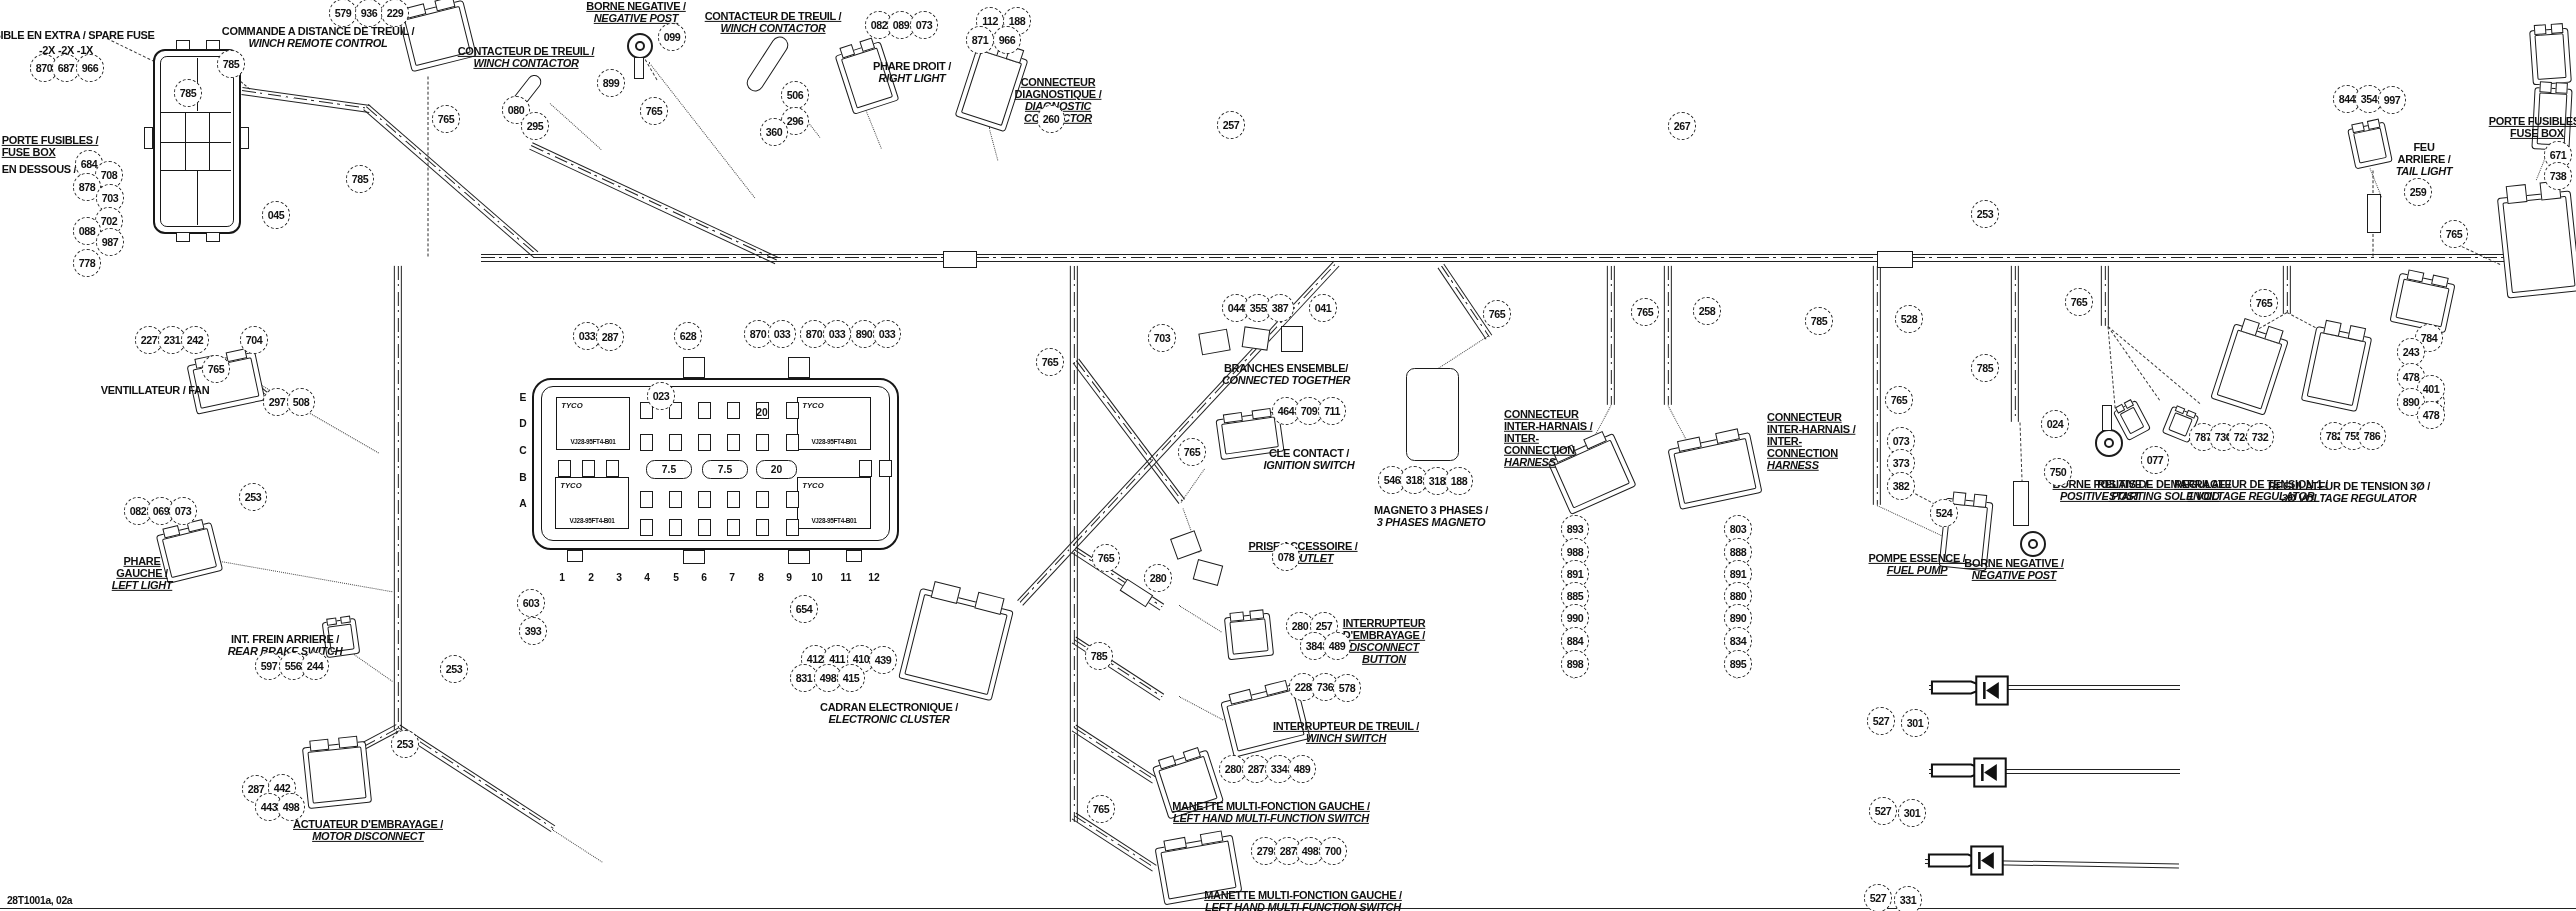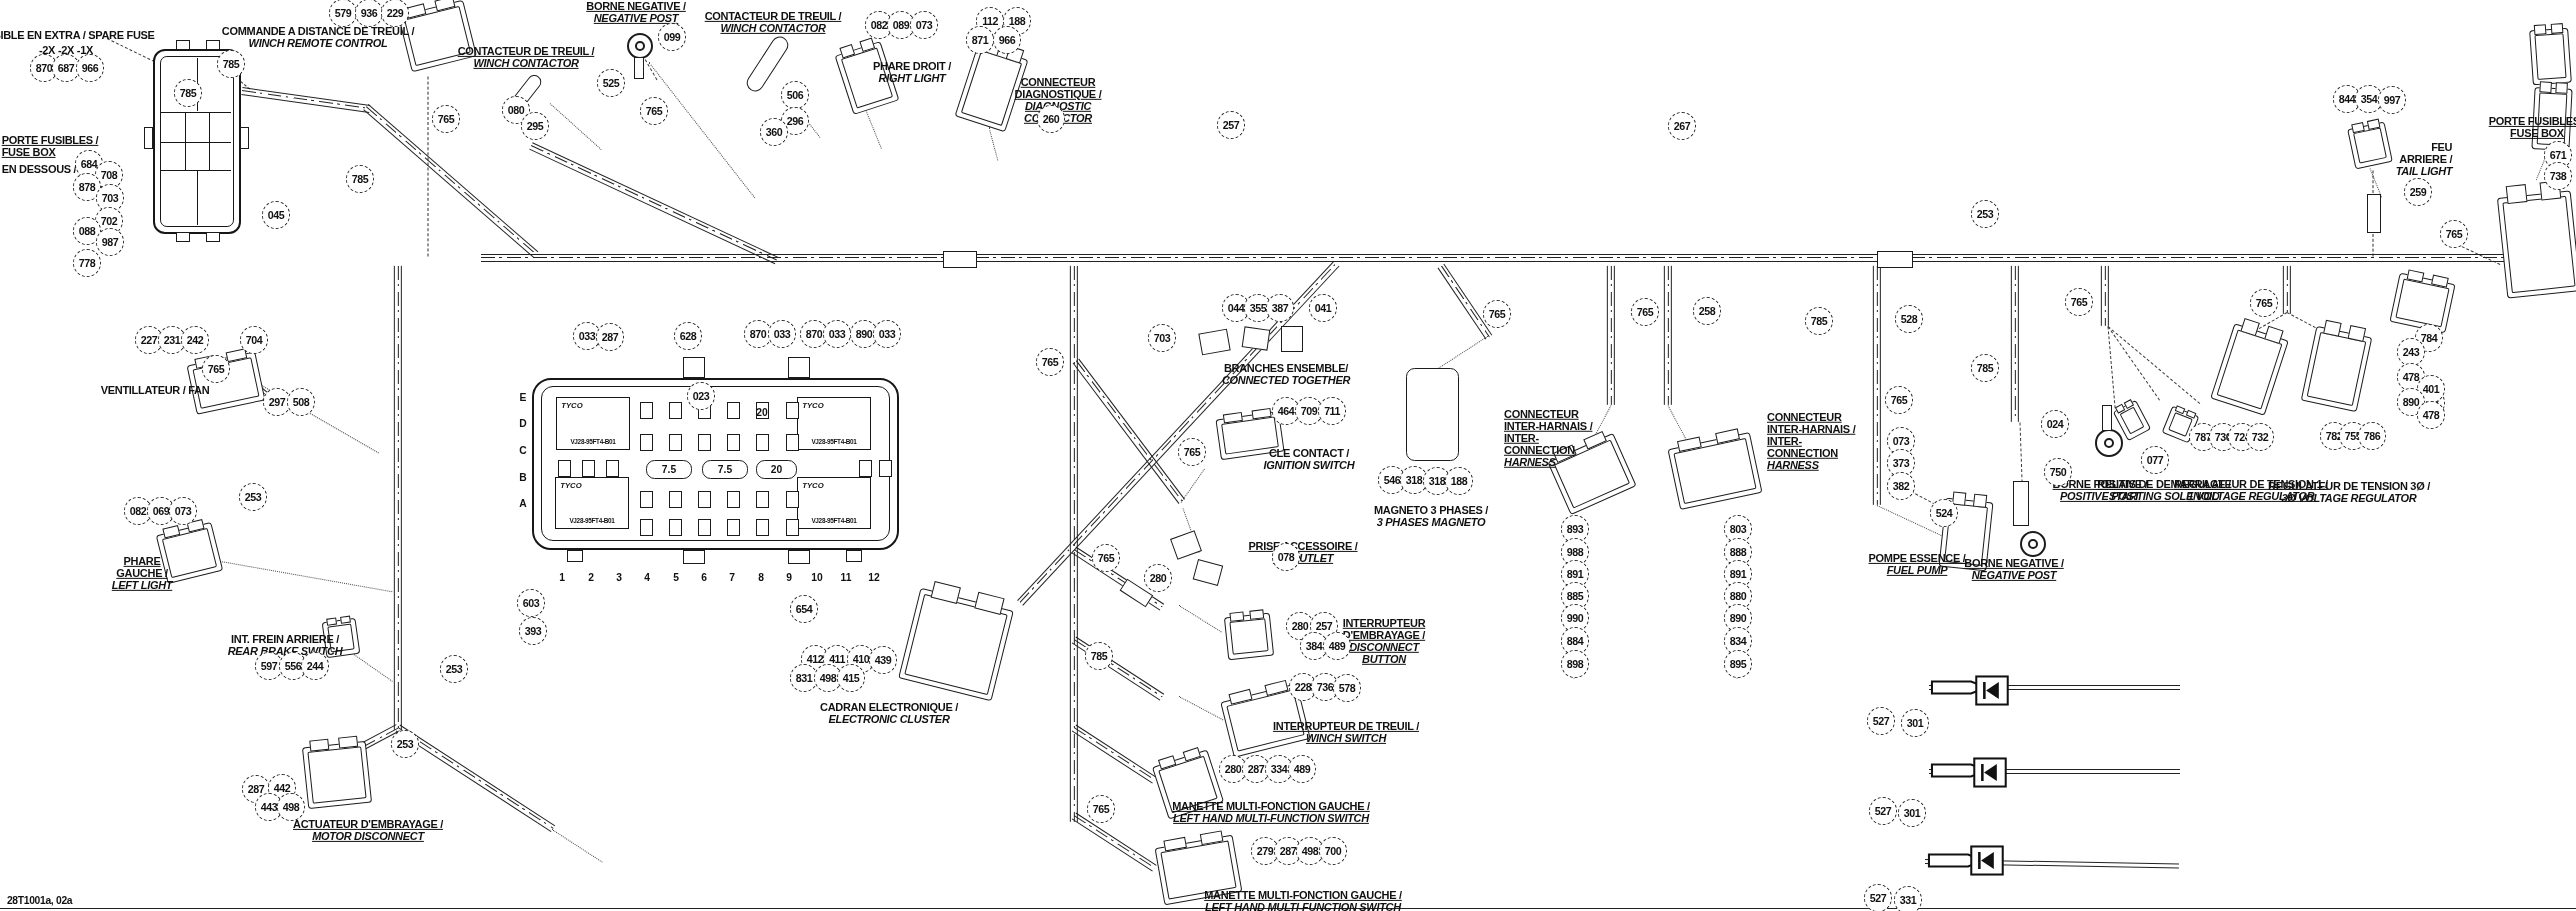--- a/index.html
+++ b/index.html
@@ -408,40 +408,40 @@
     <div class="balloon" style="left: 268px; top: 806px;">443</div>
     <div class="balloon" style="left: 290px; top: 806px;">498</div>
     <div class="balloon" style="left: 404px; top: 743px;">253</div>
     <div class="balloon" style="left: 453px; top: 668px;">253</div>
     <div class="balloon" style="left: 342px; top: 12px;">579</div>
     <div class="balloon" style="left: 368px; top: 12px;">936</div>
     <div class="balloon" style="left: 394px; top: 12px;">229</div>
     <div class="balloon" style="left: 445px; top: 118px;">765</div>
     <div class="balloon" style="left: 359px; top: 178px;">785</div>
     <div class="balloon" style="left: 671px; top: 36px;">099</div>
-    <div class="balloon" style="left: 610px; top: 82px;">525</div>
+    <div class="balloon" style="left: 610px; top: 82px;">899</div>
     <div class="balloon" style="left: 515px; top: 109px;">080</div>
     <div class="balloon" style="left: 534px; top: 125px;">295</div>
     <div class="balloon" style="left: 653px; top: 110px;">765</div>
     <div class="balloon" style="left: 794px; top: 94px;">506</div>
     <div class="balloon" style="left: 794px; top: 120px;">296</div>
     <div class="balloon" style="left: 878px; top: 24px;">082</div>
     <div class="balloon" style="left: 900px; top: 24px;">089</div>
     <div class="balloon" style="left: 923px; top: 24px;">073</div>
     <div class="balloon" style="left: 989px; top: 20px;">112</div>
     <div class="balloon" style="left: 1016px; top: 20px;">188</div>
     <div class="balloon" style="left: 979px; top: 39px;">871</div>
     <div class="balloon" style="left: 1006px; top: 39px;">966</div>
     <div class="balloon" style="left: 773px; top: 131px;">360</div>
     <div class="balloon" style="left: 1050px; top: 118px;">260</div>
     <div class="balloon" style="left: 1230px; top: 124px;">257</div>
     <div class="balloon" style="left: 1681px; top: 125px;">267</div>
     <div class="balloon" style="left: 586px; top: 335px;">033</div>
     <div class="balloon" style="left: 609px; top: 336px;">287</div>
-    <div class="balloon" style="left: 700px; top: 335px; margin-top: 47px;">023</div>
+    <div class="balloon" style="left: 660px; top: 335px; margin-top: 47px;">023</div>
     <div class="balloon" style="left: 687px; top: 335px;">628</div>
     <div class="balloon" style="left: 757px; top: 333px;">870</div>
     <div class="balloon" style="left: 781px; top: 333px;">033</div>
     <div class="balloon" style="left: 813px; top: 333px;">870</div>
     <div class="balloon" style="left: 836px; top: 333px;">033</div>
     <div class="balloon" style="left: 863px; top: 333px;">890</div>
     <div class="balloon" style="left: 886px; top: 333px;">033</div>
     <div class="balloon" style="left: 530px; top: 602px;">603</div>
     <div class="balloon" style="left: 532px; top: 630px;">393</div>
     <div class="balloon" style="left: 803px; top: 608px;">654</div>
@@ -668,21 +668,21 @@
       <div class="i u">STARTING SOLENOID</div>
     </div>
     <div class="lbl" style="left: 2251px; top: 490px;">
       <div class="u">REGULATEUR DE TENSION 1 /</div>
       <div class="i u">1 VOLTAGE REGULATOR</div>
     </div>
     <div class="lbl" style="left: 2349px; top: 492px;">
       <div>REGULATEUR DE TENSION 3Ø /</div>
       <div class="i">3Ø VOLTAGE REGULATOR</div>
     </div>
-    <div class="lbl" style="left: 2424px; top: 159px; text-align: right;">
+    <div class="lbl" style="left: 2424px; top: 159px;">
       <div>FEU</div>
       <div>ARRIERE /</div>
       <div class="i">TAIL LIGHT</div>
     </div>
     <div class="lbl" style="left: 2537px; top: 127px;">
       <div class="u">PORTE FUSIBLES /</div>
       <div class="u">FUSE BOX</div>
     </div>
   </div>
 

